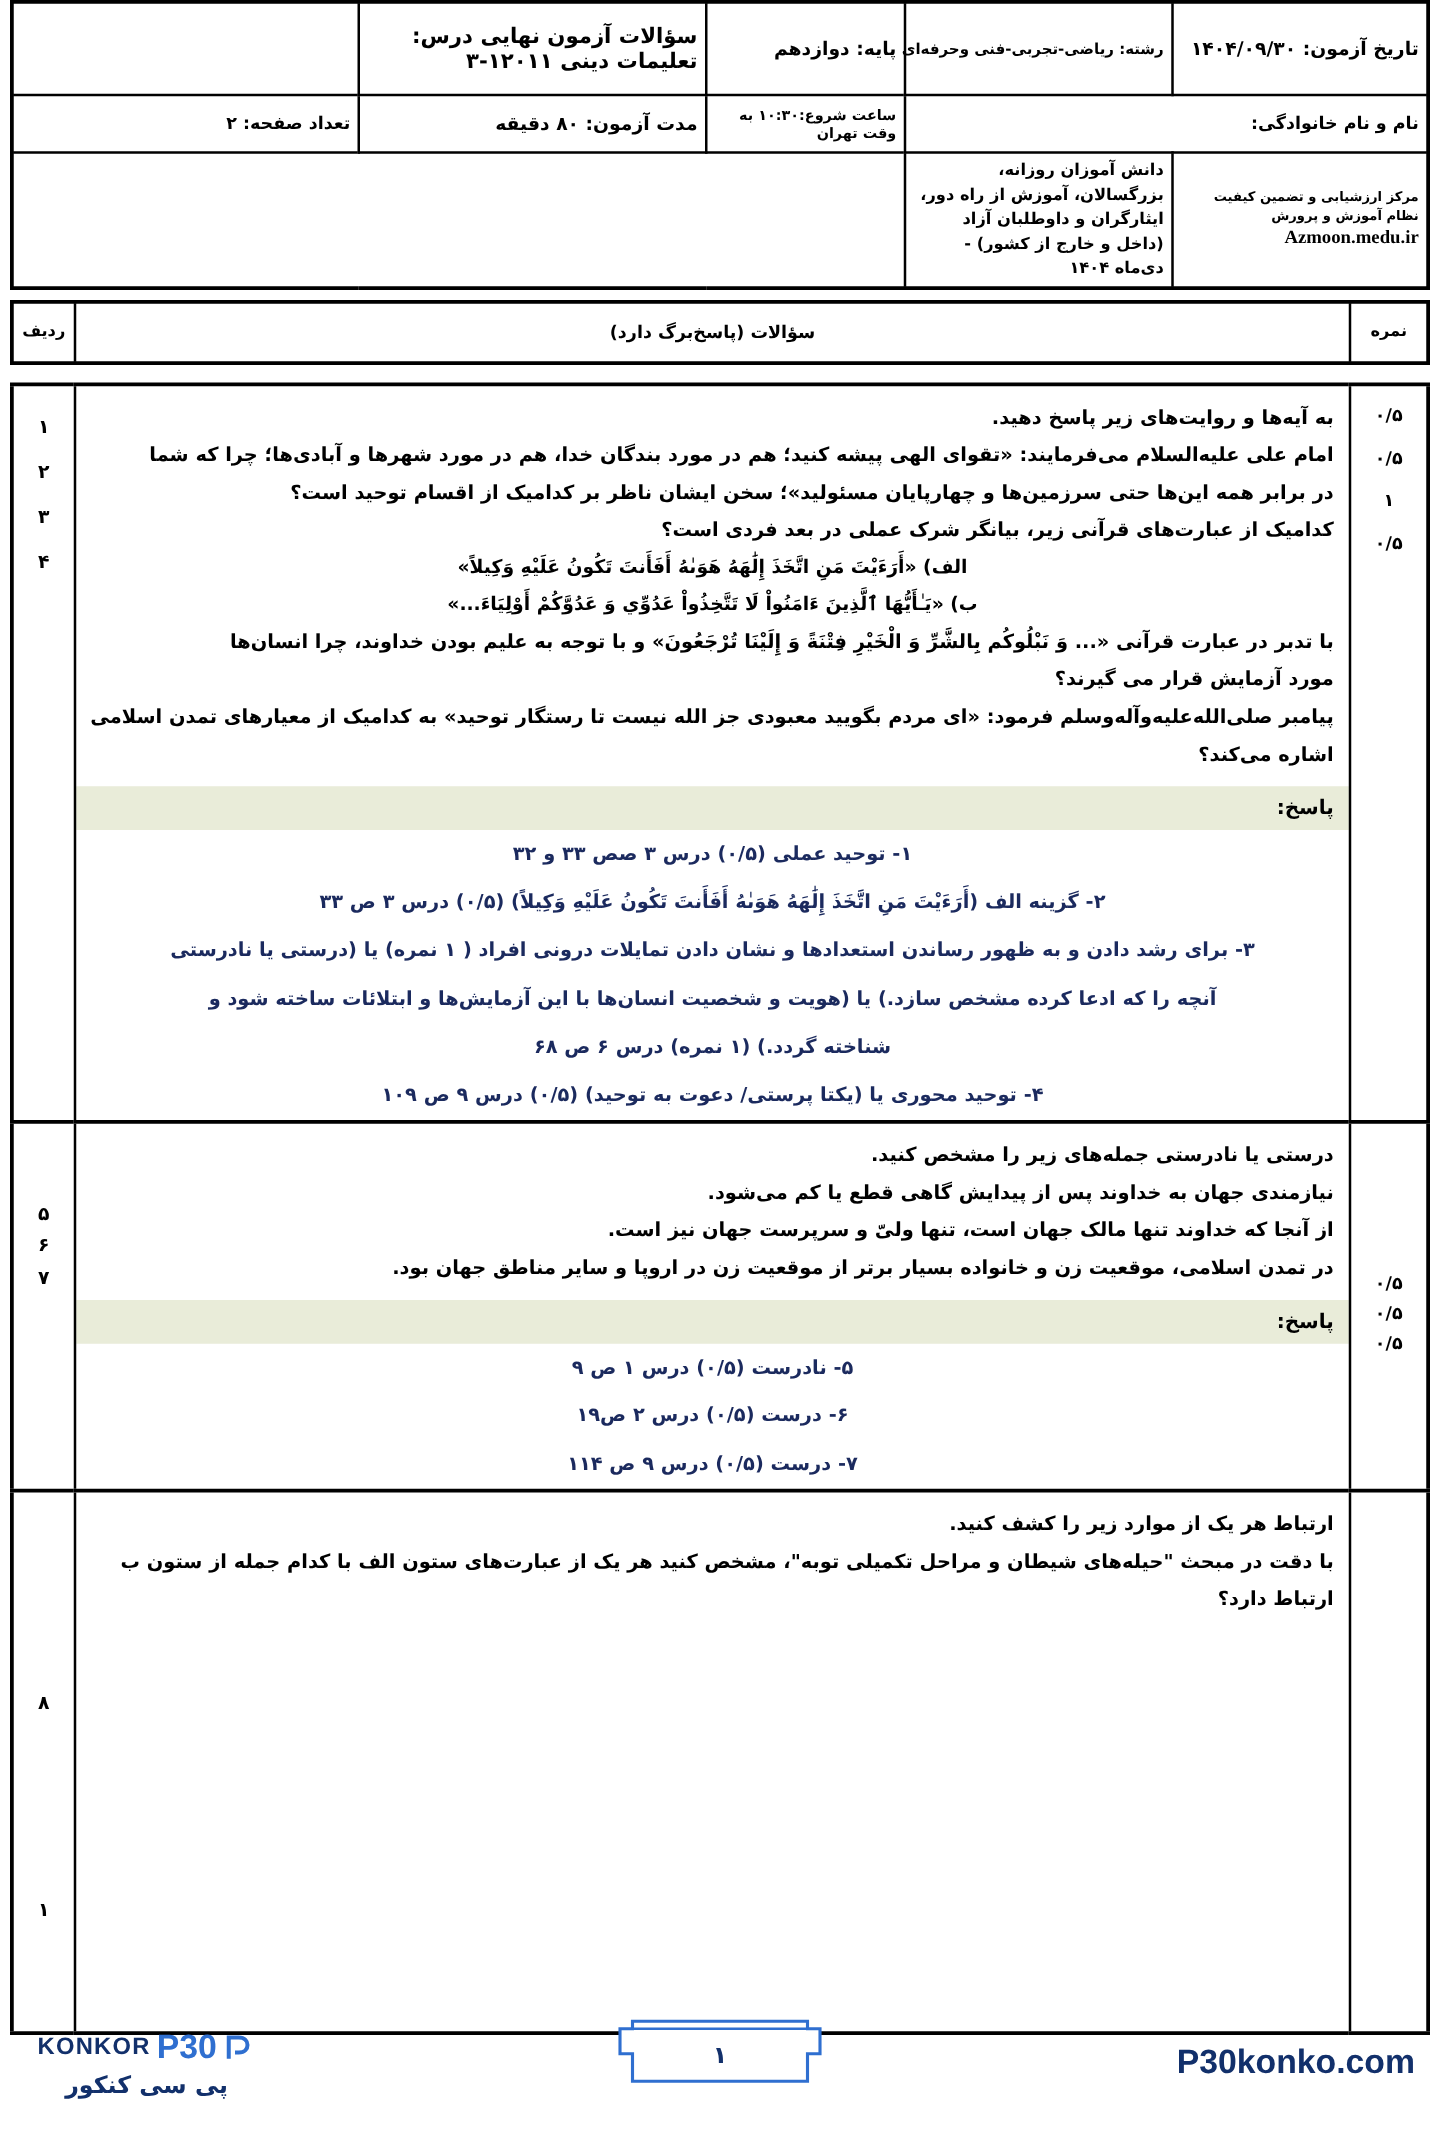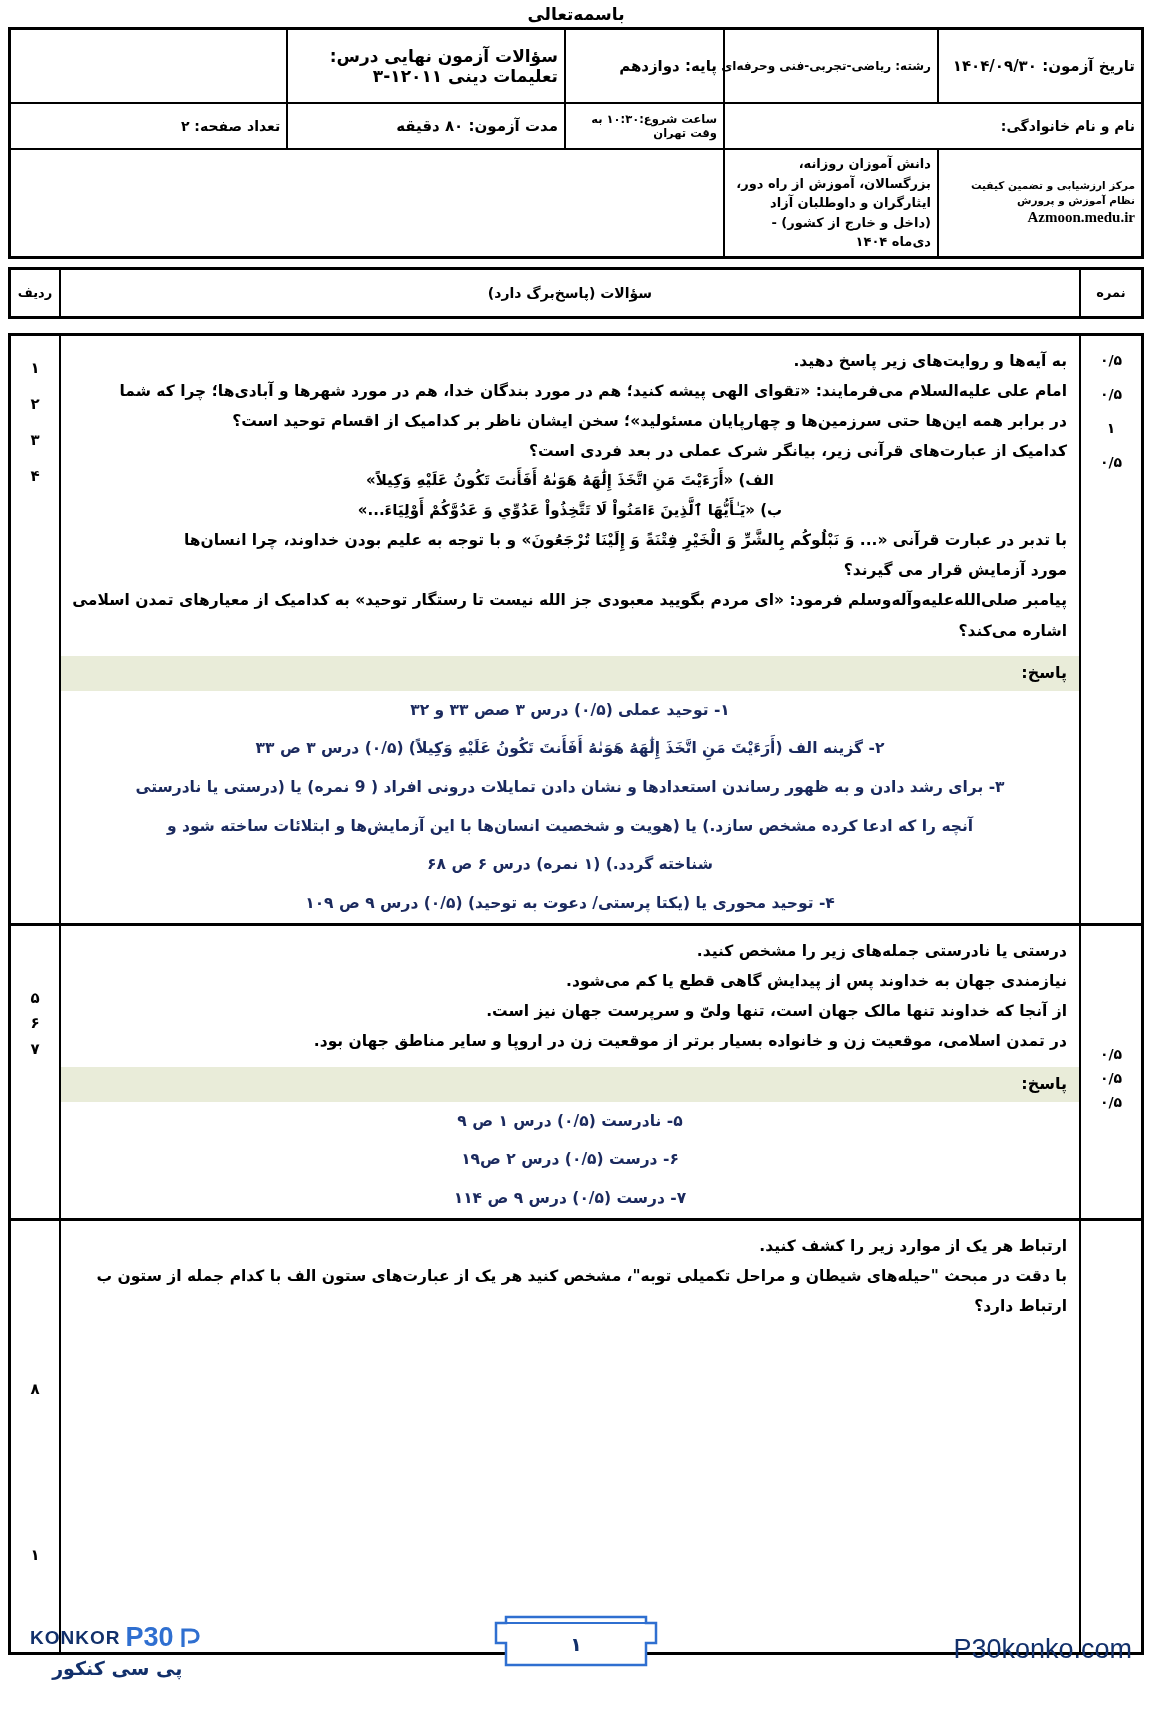--- a/index.html
+++ b/index.html
@@ -105,40 +105,39 @@
   .logo{
     position:absolute;right:auto;left:30px;bottom:26px;
     text-align:center;direction:rtl;
   }
   .logo .mark{display:flex;align-items:center;gap:5px;justify-content:center;}
   .logo .p30{font-family:"Liberation Sans",sans-serif;font-weight:bold;font-size:27px;color:#2f6fd0;direction:ltr;}
   .logo .konkor{font-family:"Liberation Sans",sans-serif;font-weight:bold;font-size:19px;color:#12306b;direction:ltr;letter-spacing:1px;}
   .logo .fa{font-size:19px;font-weight:bold;color:#12306b;margin-top:4px;}
   .sitename{
     position:absolute;right:20px;bottom:40px;
-    font-family:"Liberation Sans",sans-serif;font-weight:normal;
+    font-family:"Liberation Sans",sans-serif;font-weight:bold;
     font-size:27px;color:#12306b;direction:ltr;
   }
   .pagenum{
     position:absolute;left:0;right:0;bottom:34px;margin:auto;
     width:180px;text-align:center;
   }
   .ribbon{position:relative;width:180px;height:58px;margin:0 auto;}
   .ribbon svg{display:block;}
   .pnum{
     position:absolute;left:0;right:0;top:20px;text-align:center;
     font-size:19px;font-weight:bold;color:#12306b;
   }
 </style>
 </head>
 <body>
 
 <div class="page">
 
-  <div class="basmala">باسمه‌تعالی</div>
 
   <table class="hdr">
     <tbody>
         <tr class="r1">
       <td style="width:190px" class="h-date">تاریخ آزمون: ۱۴۰۴/۰۹/۳۰</td>
       <td style="width:200px" class="h-field">رشته: ریاضی-تجربی-فنی وحرفه‌ای</td>
       <td style="width:145px" class="h-grade">پایه: دوازدهم</td>
       <td class="h-title">سؤالات آزمون نهایی درس: تعلیمات دینی ۱۲۰۱۱-۳</td>
     </tr>
     <tr class="r2">
@@ -187,21 +186,21 @@
           <div class="qline ar center">ب) «یَـٰأَیُّهَا ٱلَّذِینَ ءَامَنُواْ لَا تَتَّخِذُواْ عَدُوِّي وَ عَدُوَّكُمْ أَوْلِیَاءَ...»</div>
           <div class="qline">با تدبر در عبارت قرآنی «... وَ نَبْلُوكُم بِالشَّرِّ وَ الْخَیْرِ فِتْنَةً وَ إِلَیْنَا تُرْجَعُونَ» و با توجه به علیم بودن خداوند، چرا انسان‌ها</div>
           <div class="qline">مورد آزمایش قرار می گیرند؟</div>
           <div class="qline">پیامبر صلی‌الله‌علیه‌وآله‌وسلم  فرمود: «ای مردم بگویید معبودی جز الله نیست تا رستگار توحید» به کدامیک از معیارهای تمدن اسلامی</div>
           <div class="qline">اشاره می‌کند؟</div>
         </div>
         <div class="ans-head">پاسخ:</div>
         <div>
           <div class="ans-line">۱- توحید عملی      (۰/۵) درس ۳ صص ۳۳ و ۳۲</div>
           <div class="ans-line">۲- گزینه الف (أَرَءَیْتَ مَنِ اتَّخَذَ إِلَٰهَهُ هَوَىٰهُ أَفَأَنتَ تَكُونُ عَلَیْهِ وَكِیلاً)  (۰/۵) درس ۳ ص ۳۳</div>
-          <div class="ans-line">۳- برای رشد دادن و به ظهور رساندن استعدادها و نشان دادن تمایلات درونی افراد ( 9 نمره)  یا  (درستی یا نادرستی</div>
+          <div class="ans-line">۳- برای رشد دادن و به ظهور رساندن استعدادها و نشان دادن تمایلات درونی افراد ( ۱ نمره)  یا  (درستی یا نادرستی</div>
           <div class="ans-line">آنچه را که ادعا کرده مشخص سازد.)     یا    (هویت و شخصیت انسان‌ها با این آزمایش‌ها و ابتلائات ساخته شود و</div>
           <div class="ans-line">شناخته گردد.)   (۱ نمره)   درس ۶ ص ۶۸</div>
           <div class="ans-line">۴- توحید محوری   یا    (یکتا پرستی/ دعوت به توحید) (۰/۵)   درس ۹ ص ۱۰۹</div>
         </div>
       </td>
       <td class="col-row">
         <span class="rowno">۱</span>
         <span class="rowno">۲</span>
         <span class="rowno">۳</span>
         <span class="rowno">۴</span>

